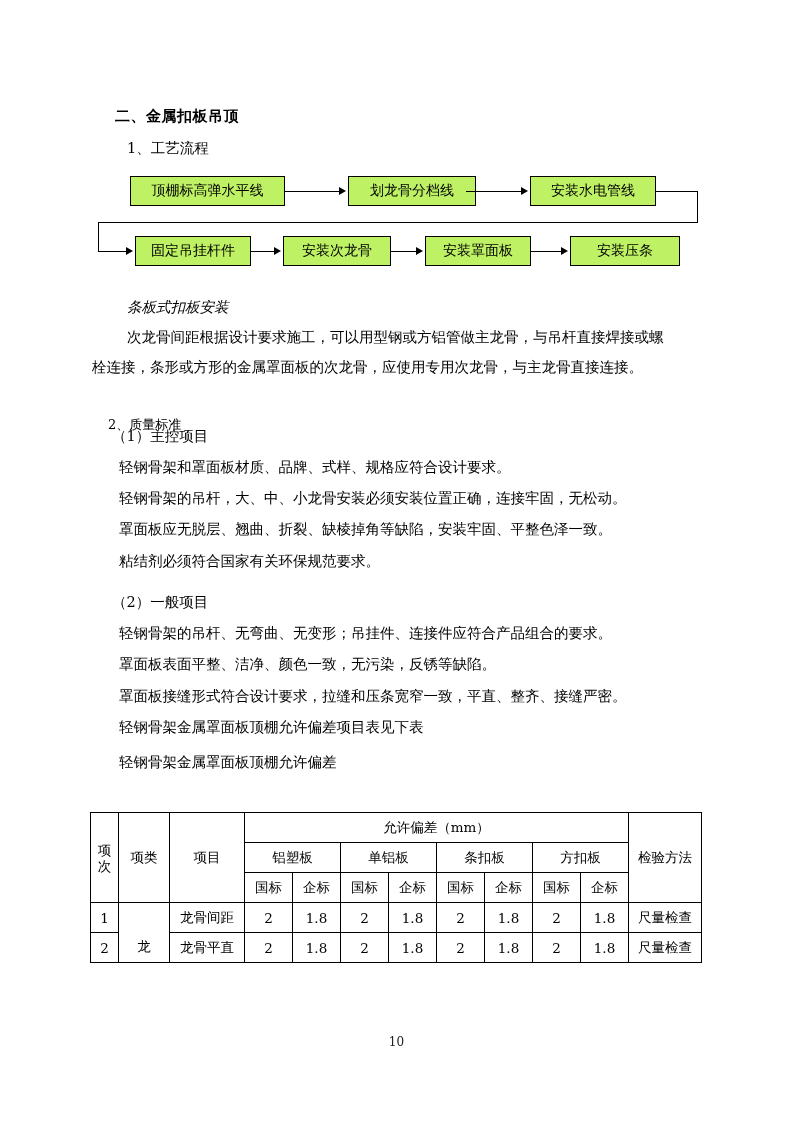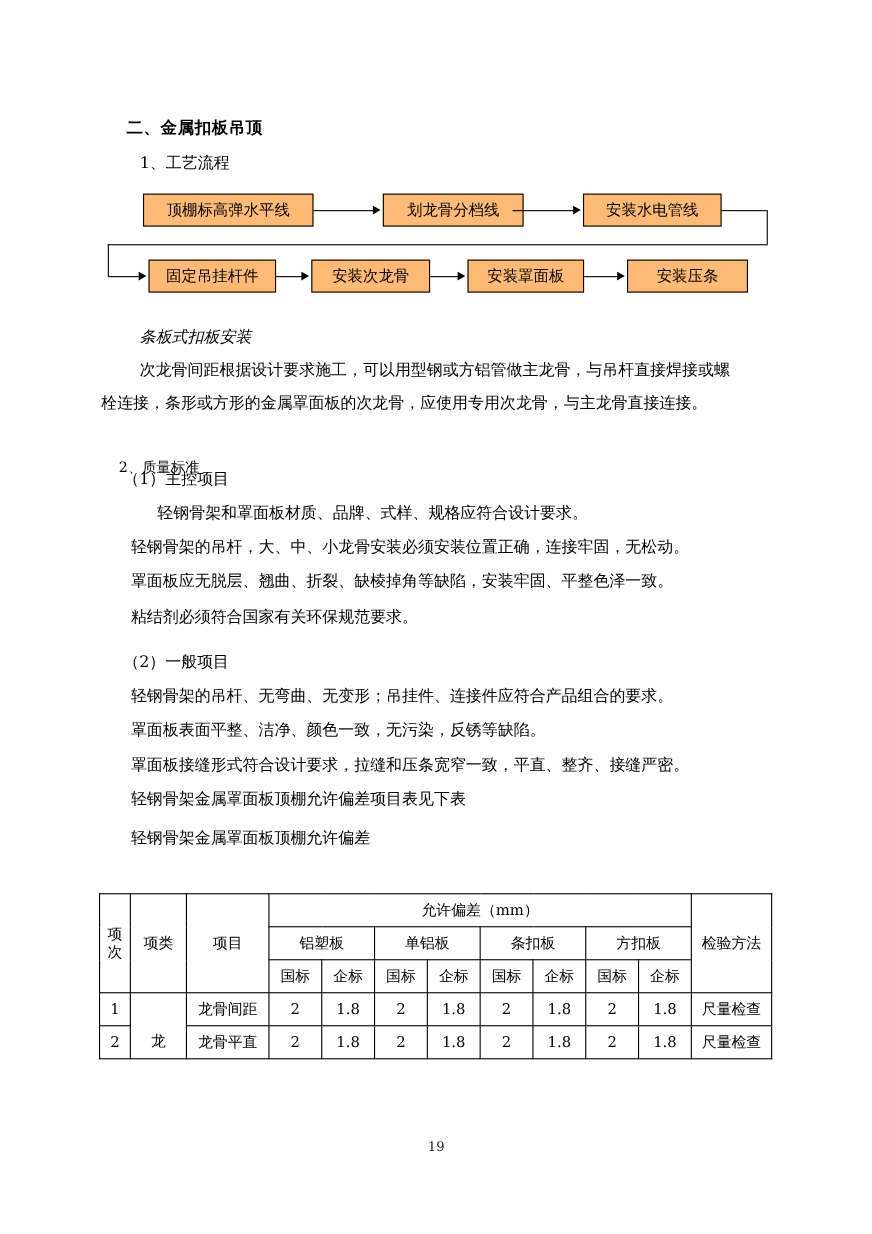--- a/index.html
+++ b/index.html
@@ -20,21 +20,21 @@
   .sub2{position:absolute;left:108px;top:416px;font-size:13px;}
 
   .para{
     position:absolute;font-size:14.5px;line-height:21px;
     white-space:nowrap;
   }
 
   
   .flow{position:absolute;left:0;top:0;width:793px;height:290px;}
   .fbox{
-    position:absolute;border:1px solid #000;background:#fdba74;
+    position:absolute;border:1px solid #000;background:#bef264;
     display:flex;align-items:center;justify-content:center;
     font-size:14px;box-sizing:border-box;
     font-family:"DejaVu Serif","Liberation Serif",serif;
   }
   .fline{position:absolute;background:#000;}
   .fline.h{height:1px;}
   .fline.v{width:1px;}
   .arrow{
     position:absolute;width:0;height:0;
     border-top:4px solid transparent;border-bottom:4px solid transparent;
@@ -107,21 +107,21 @@
     <div class="arrow" style="left:561px;top:247px;"></div>
   </div>
 
   <div class="para" style="left:127px;top:297px;font-style:italic;">条板式扣板安装</div>
   <div class="para" style="left:127px;top:327px;">次龙骨间距根据设计要求施工，可以用型钢或方铝管做主龙骨，与吊杆直接焊接或螺</div>
   <div class="para" style="left:92px;top:357px;">栓连接，条形或方形的金属罩面板的次龙骨，应使用专用次龙骨，与主龙骨直接连接。</div>
 
   <div class="sub2">2、质量标准</div>
 
   <div class="para" style="left:112px;top:426px;">（1）主控项目</div>
-  <div class="para" style="left:119px;top:457px;margin-left:24px;">轻钢骨架和罩面板材质、品牌、式样、规格应符合设计要求。</div>
+  <div class="para" style="left:119px;top:457px;">轻钢骨架和罩面板材质、品牌、式样、规格应符合设计要求。</div>
   <div class="para" style="left:119px;top:488px;">轻钢骨架的吊杆，大、中、小龙骨安装必须安装位置正确，连接牢固，无松动。</div>
   <div class="para" style="left:119px;top:519px;">罩面板应无脱层、翘曲、折裂、缺棱掉角等缺陷，安装牢固、平整色泽一致。</div>
   <div class="para" style="left:119px;top:551px;">粘结剂必须符合国家有关环保规范要求。</div>
   <div class="para" style="left:112px;top:592px;">（2）一般项目</div>
   <div class="para" style="left:119px;top:623px;">轻钢骨架的吊杆、无弯曲、无变形；吊挂件、连接件应符合产品组合的要求。</div>
   <div class="para" style="left:119px;top:654px;">罩面板表面平整、洁净、颜色一致，无污染，反锈等缺陷。</div>
   <div class="para" style="left:119px;top:686px;">罩面板接缝形式符合设计要求，拉缝和压条宽窄一致，平直、整齐、接缝严密。</div>
   <div class="para" style="left:119px;top:717px;">轻钢骨架金属罩面板顶棚允许偏差项目表见下表</div>
   <div class="para" style="left:119px;top:752px;">轻钢骨架金属罩面板顶棚允许偏差</div>
 
@@ -179,14 +179,14 @@
         <td>1.8</td>
         <td>2</td>
         <td>1.8</td>
         <td>2</td>
         <td>1.8</td>
         <td>尺量检查</td>
       </tr>
     </tbody>
   </table>
 
-  <div class="pgnum">19</div>
+  <div class="pgnum">10</div>
 </div>
 
 </body></html>

